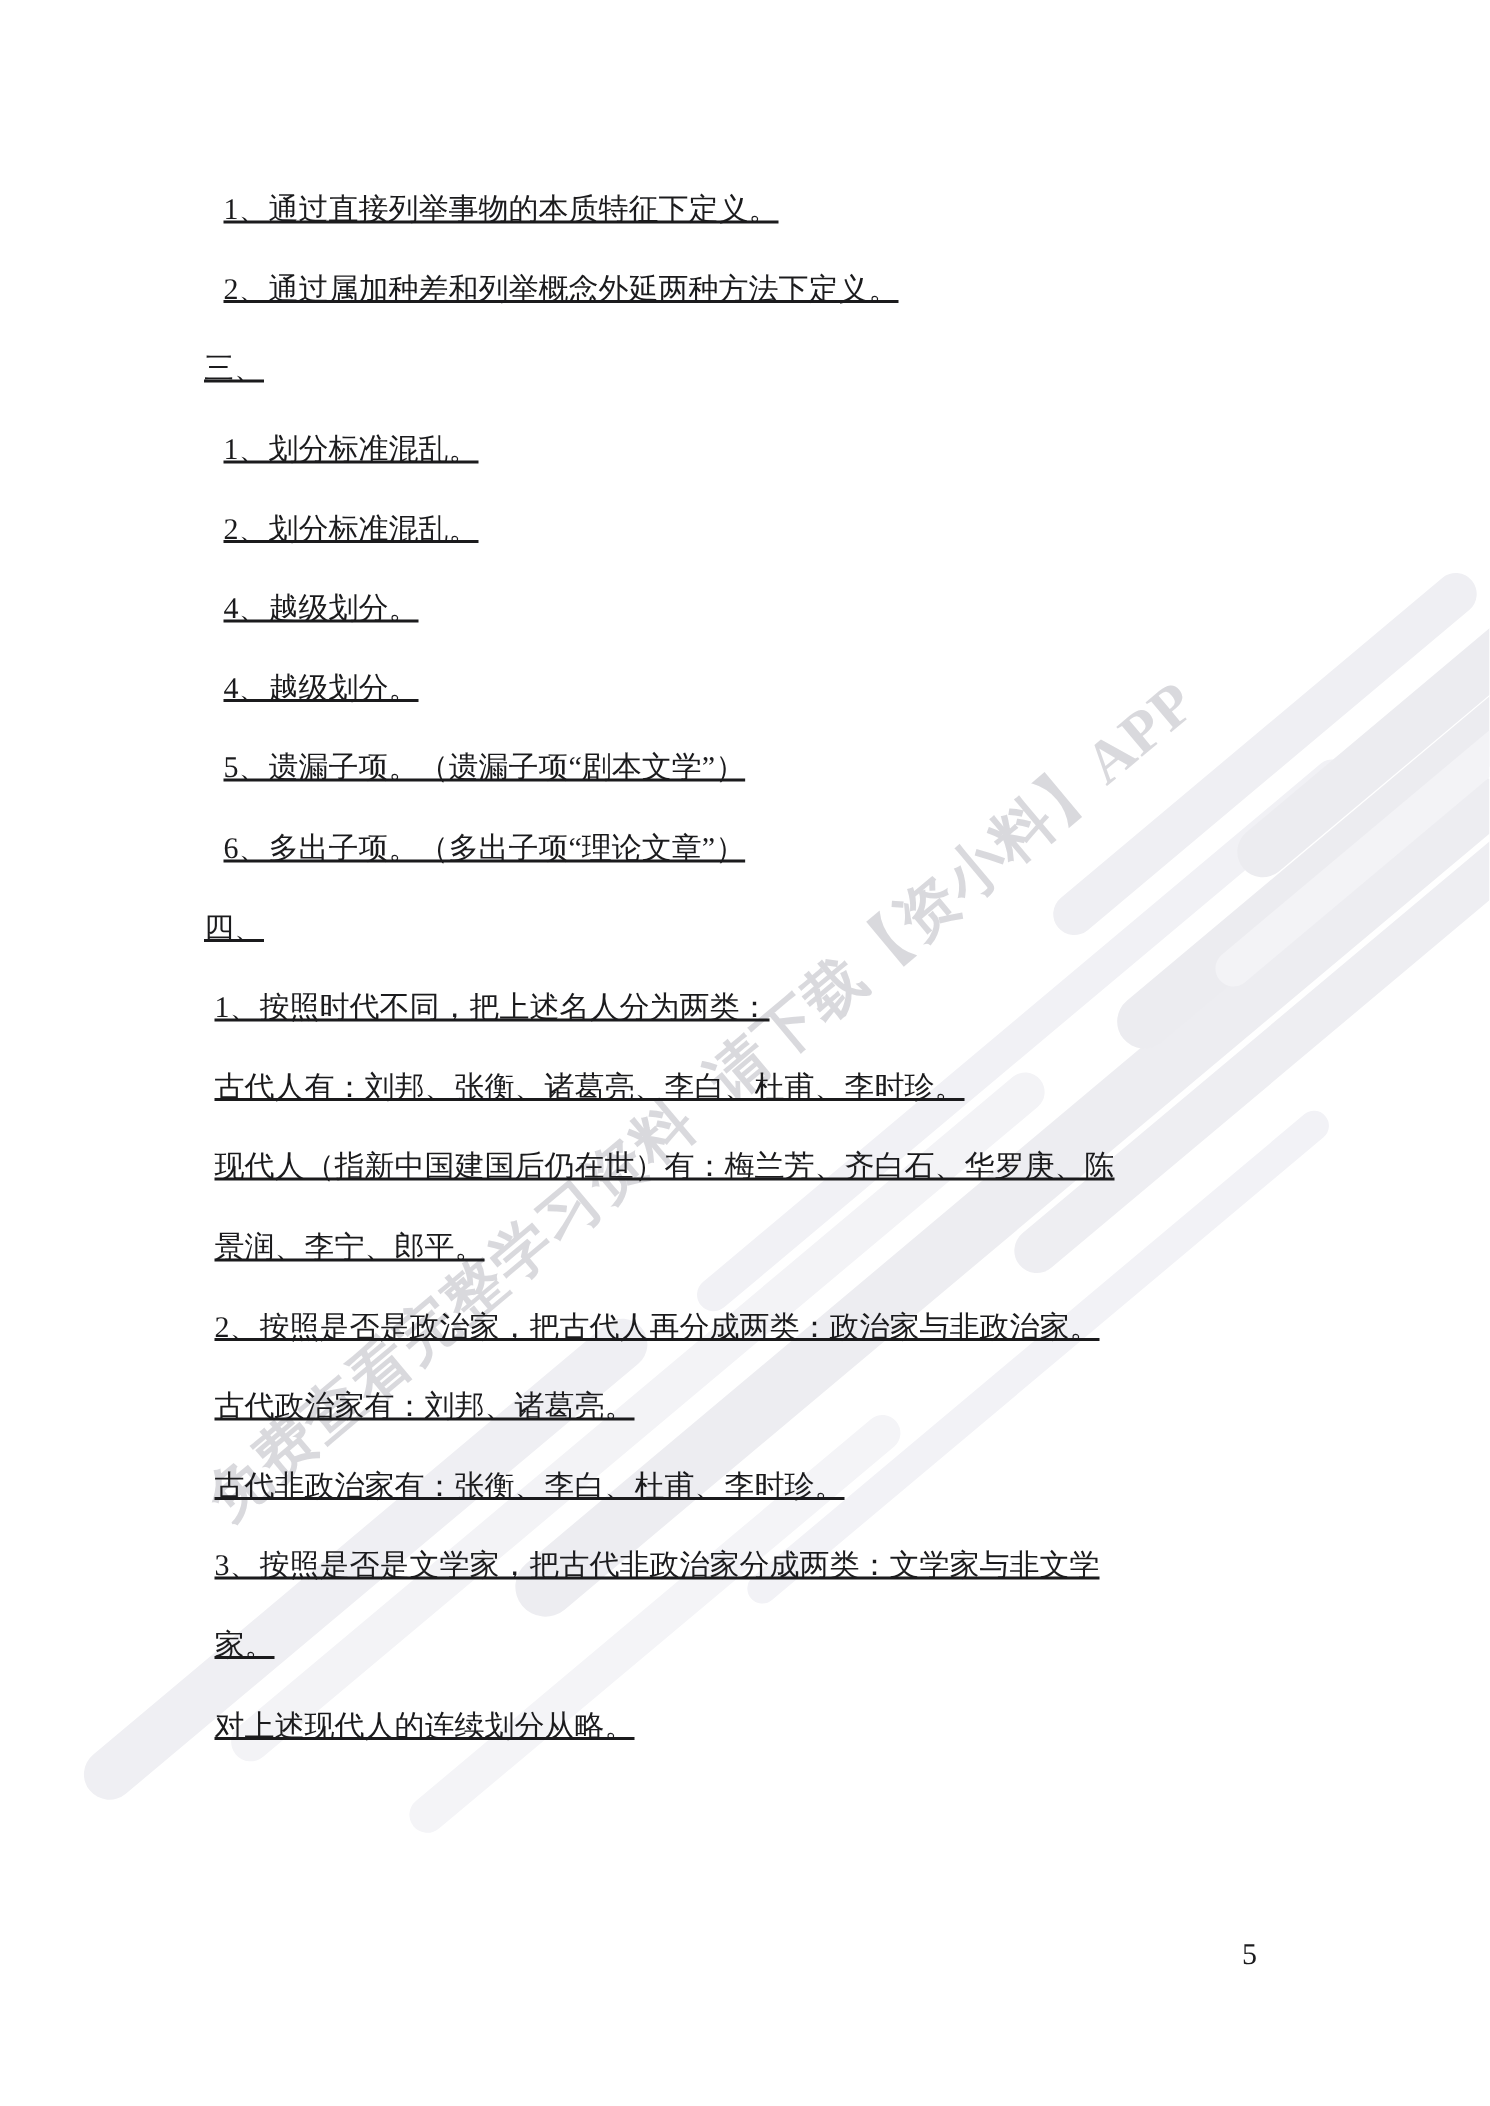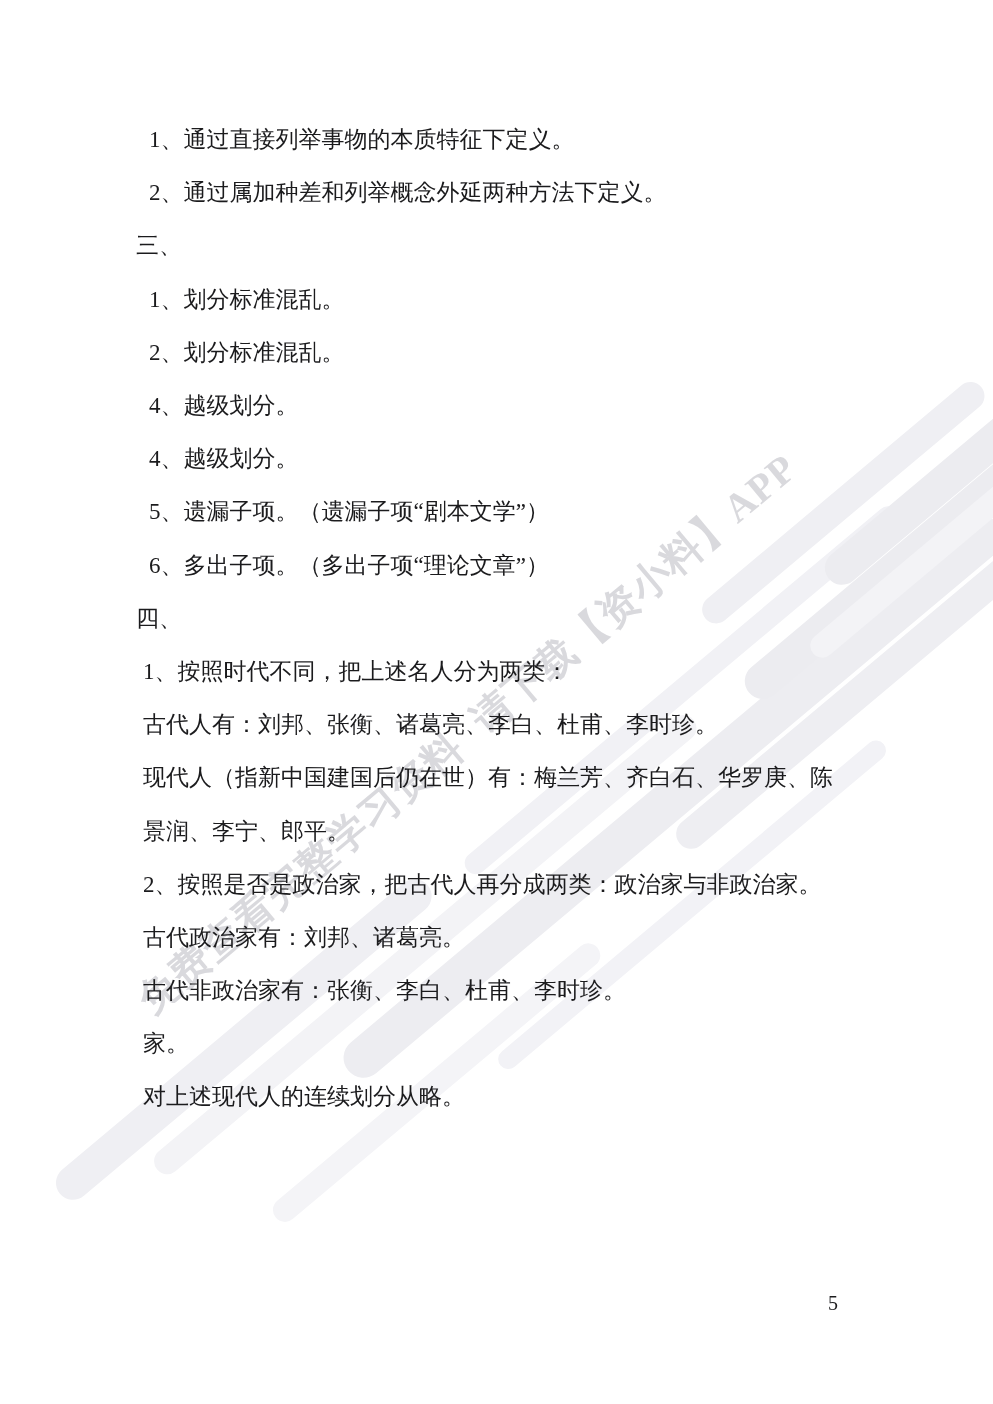--- a/index.html
+++ b/index.html
@@ -48,22 +48,23 @@
     position: absolute;
     left: 130px;
     top: 113px;
     width: 740px;
     color: #1b1b1d;
   }
   .line {
     height: 53.2px;
     display: flex;
     align-items: center;
-    font-size: 23px;
+    font-size: 20px;
     white-space: nowrap;
+    text-decoration: underline;
   }
   .line.indent-item    { padding-left: 19px; }
   .line.indent-section { padding-left: 6px;  }
   .line.indent-flush   { padding-left: 0; margin-left: 13px;    }
 
   #page-number {
     position: absolute;
     left: 828px;
     top: 1292px;
     font-size: 20px;
@@ -142,20 +143,23 @@
       <div class="line indent-flush">
       <span>2、按照是否是政治家，把古代人再分成两类：政治家与非政治家。</span>
     </div>
       <div class="line indent-flush">
       <span>古代政治家有：刘邦、诸葛亮。</span>
     </div>
       <div class="line indent-flush">
       <span>古代非政治家有：张衡、李白、杜甫、李时珍。</span>
     </div>
       <div class="line indent-flush">
+      <span>3、按照是否是文学家，把古代非政治家分成两类：文学家与非文学</span>
+    </div>
+      <div class="line indent-flush">
       <span>家。</span>
     </div>
       <div class="line indent-flush">
       <span>对上述现代人的连续划分从略。</span>
     </div>
     </div>
 
   <div id="page-number">5</div>
 
 </div>

